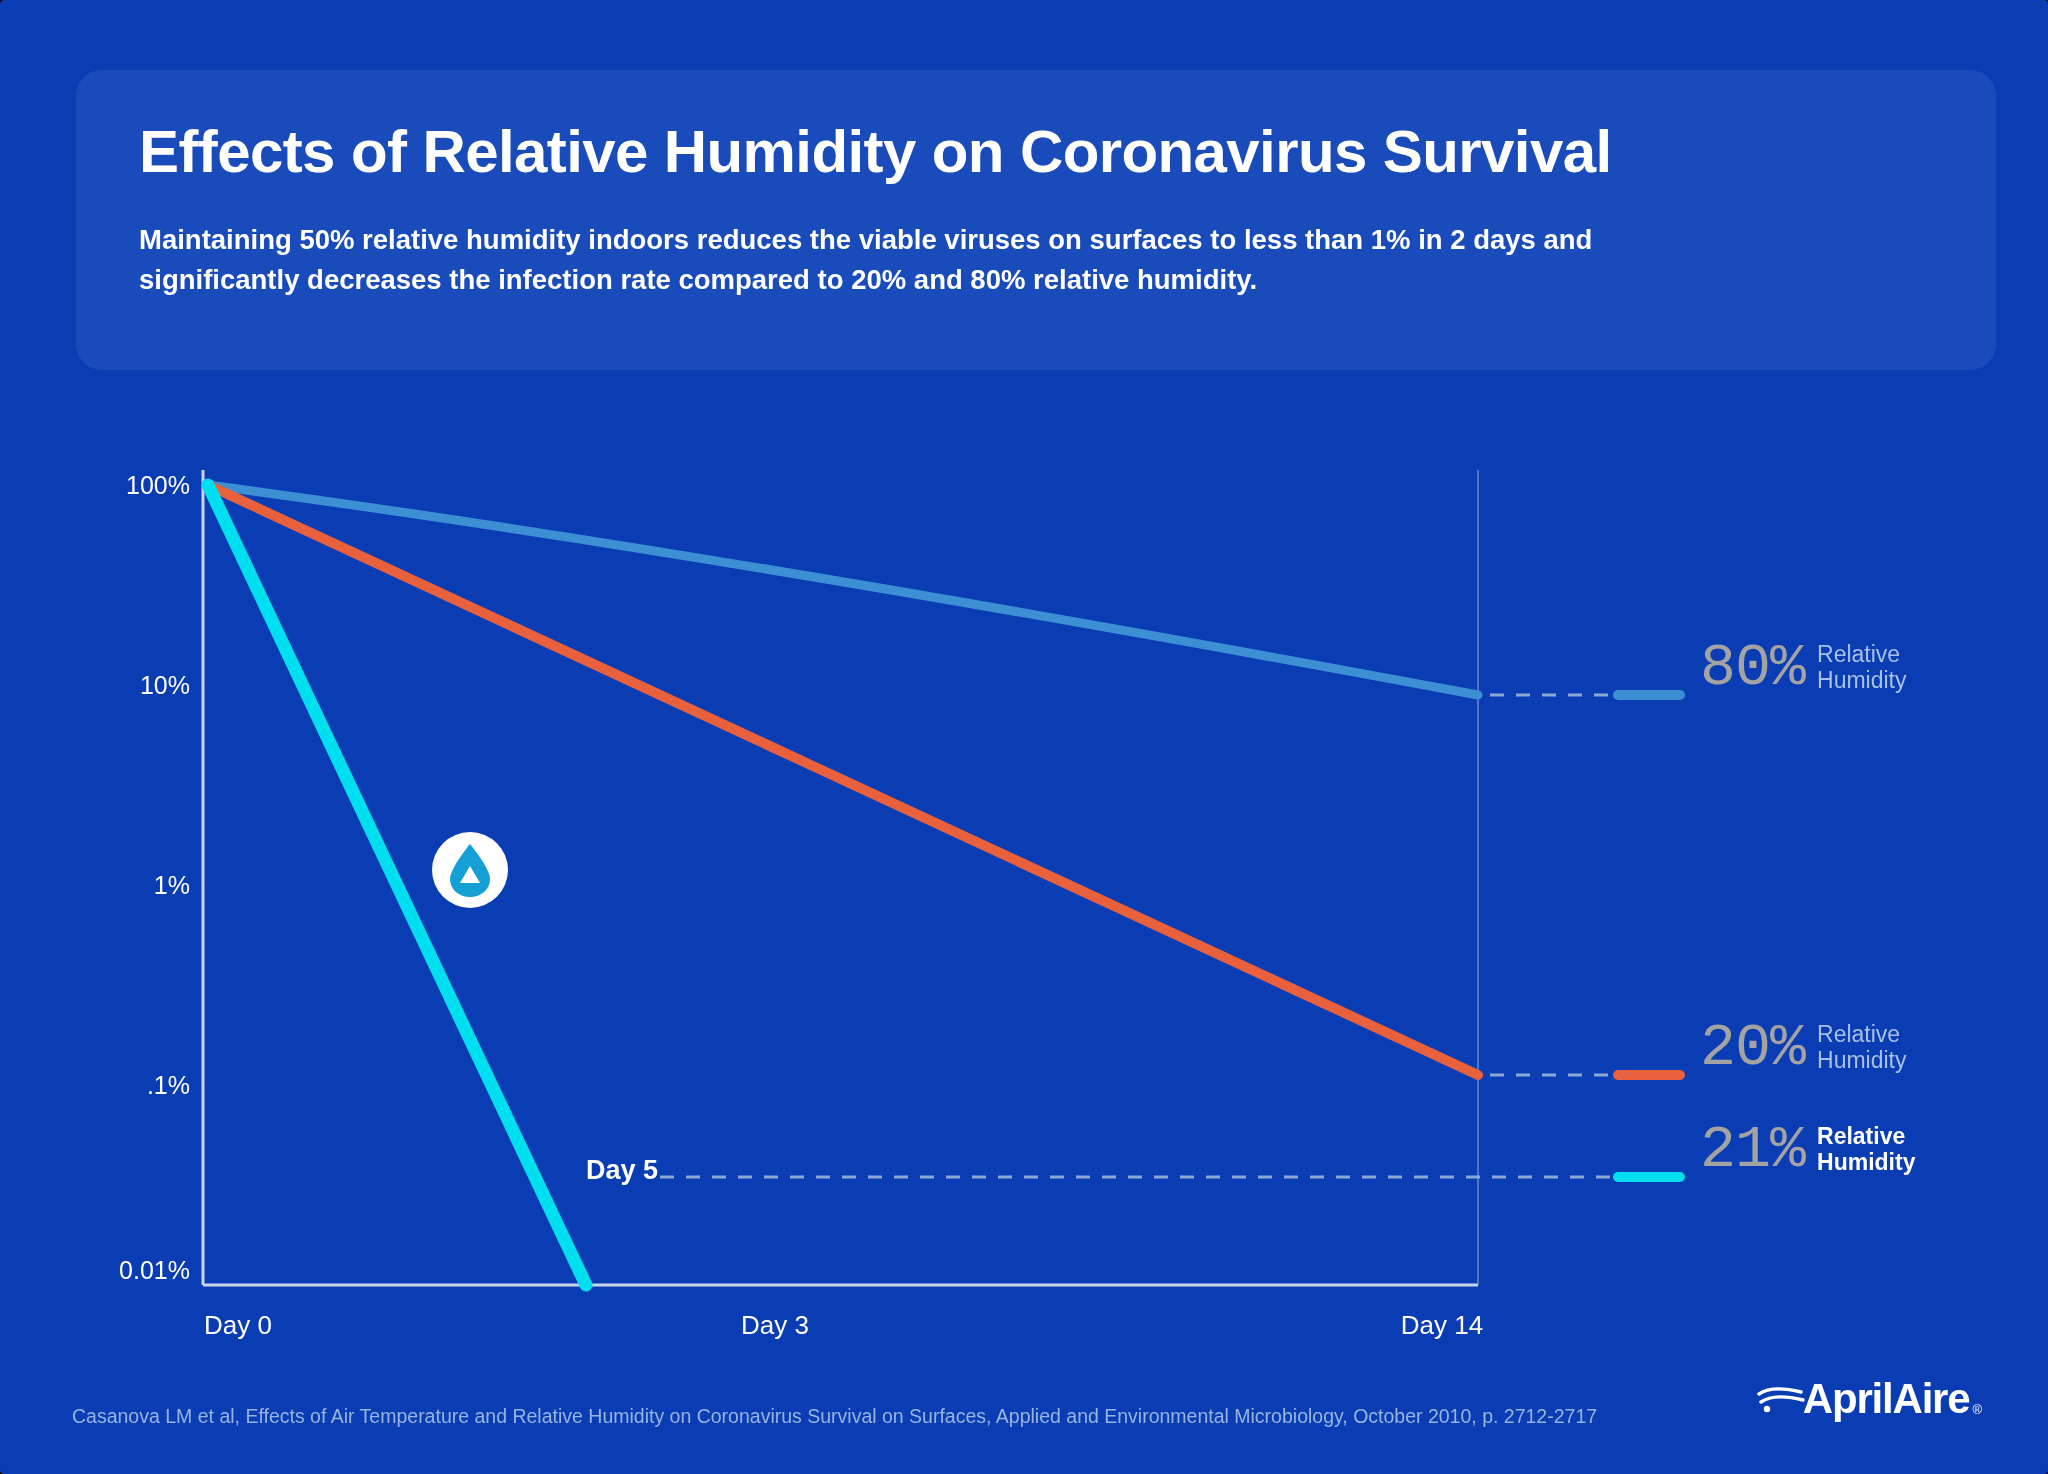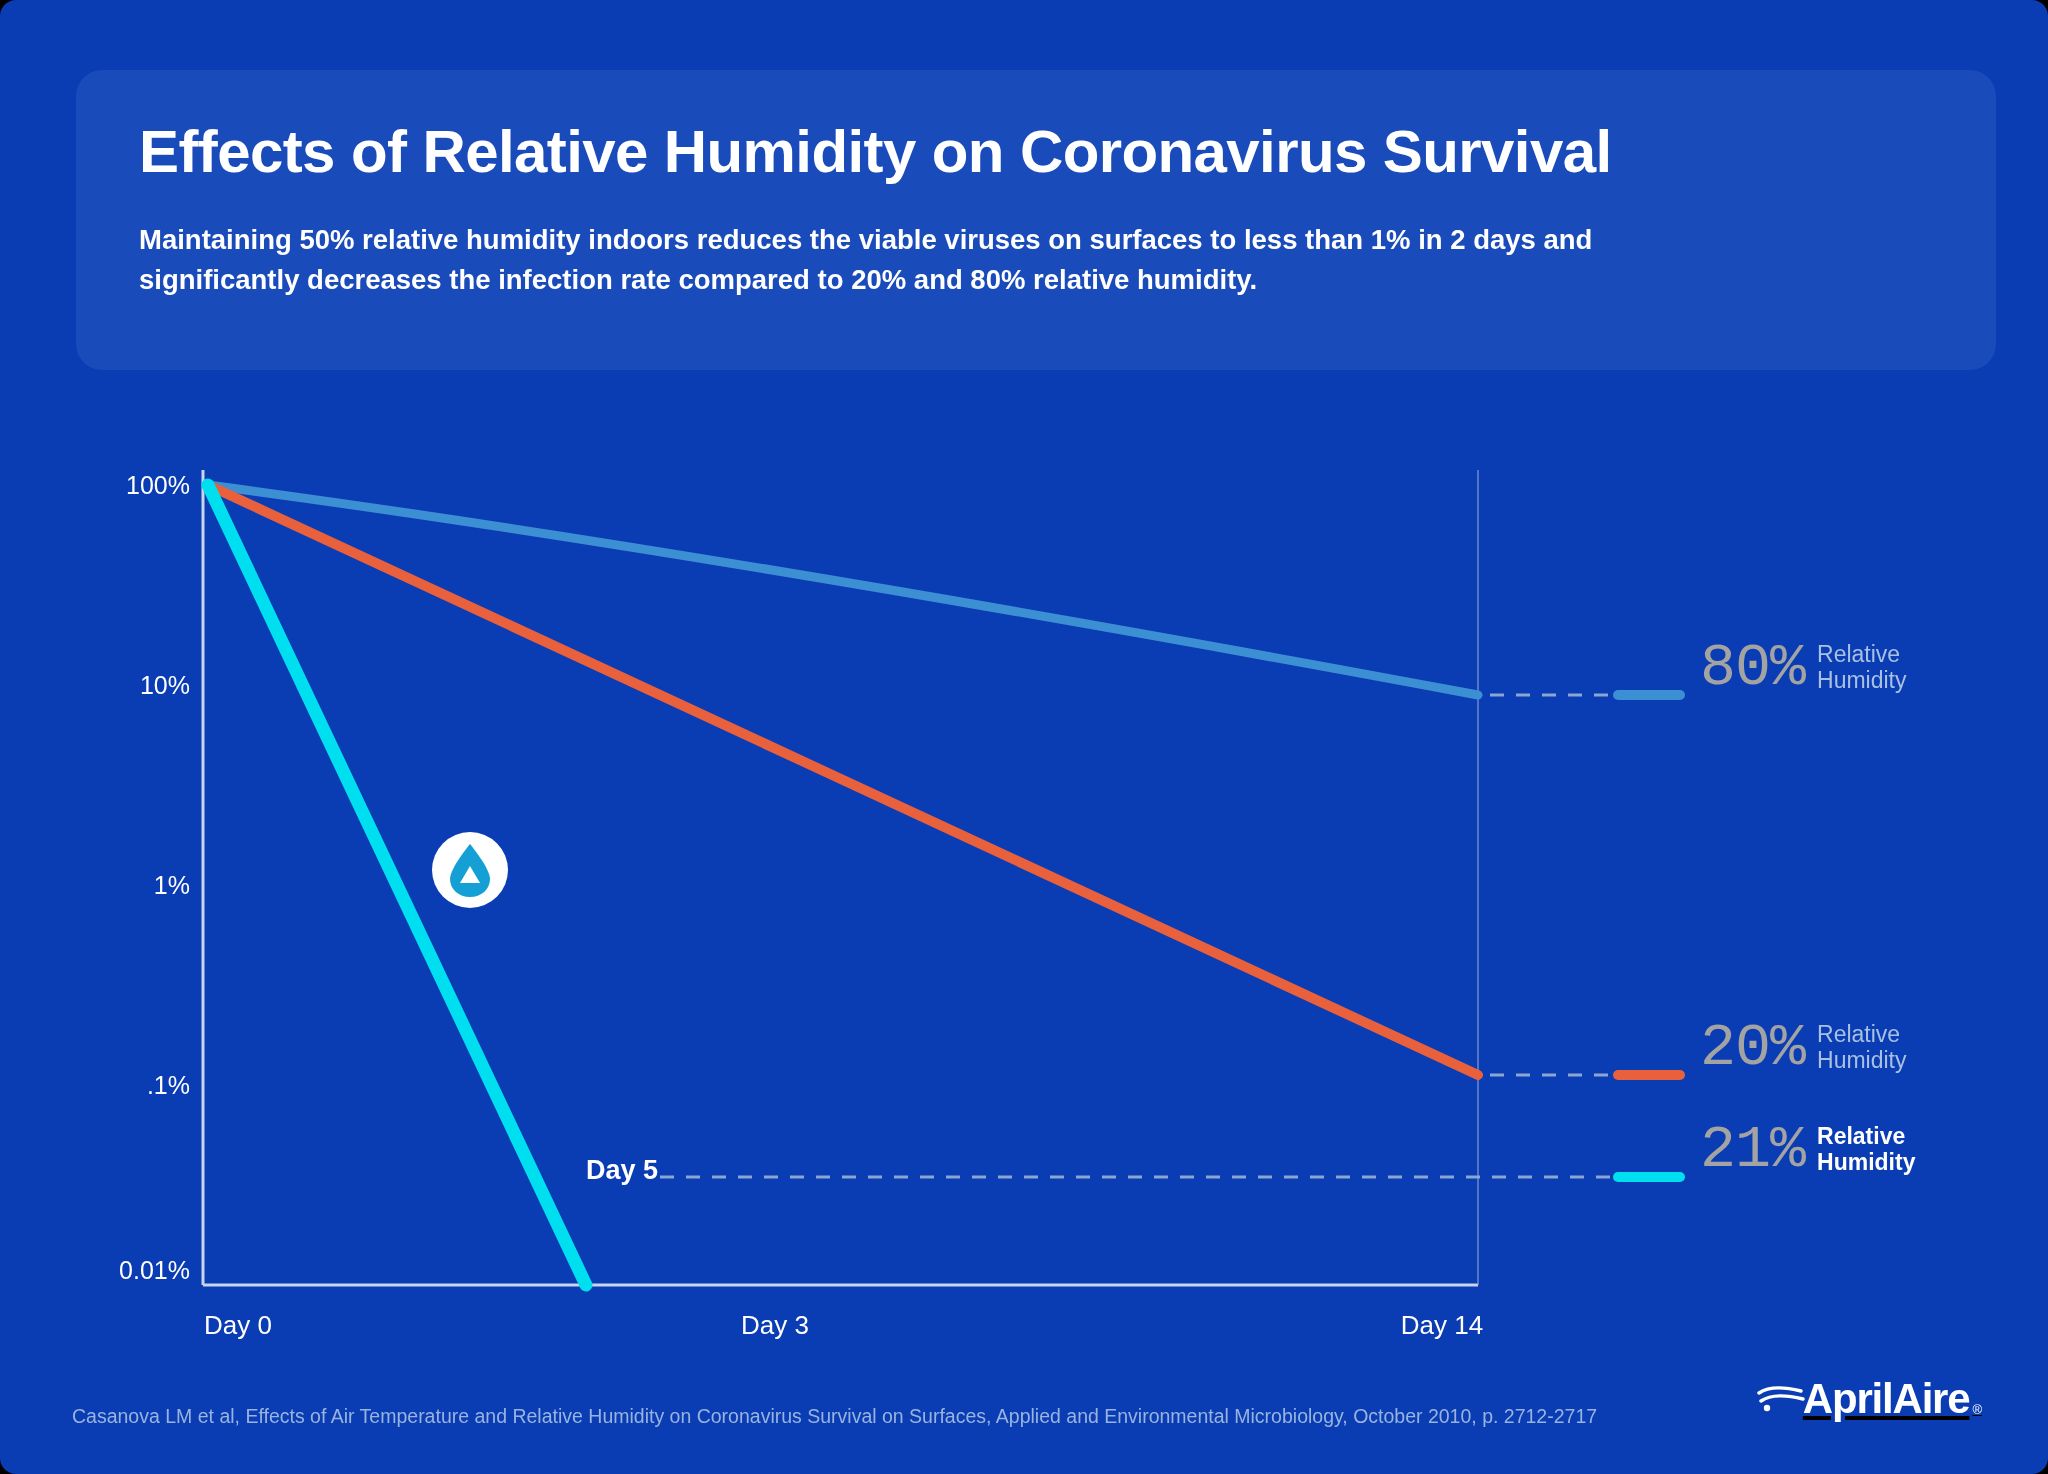--- a/index.html
+++ b/index.html
@@ -11,21 +11,21 @@
     background: #000000;
     font-family: "Liberation Sans", sans-serif;
     overflow: hidden;
   }
 
   #infographic {
     position: relative;
     width: 2048px;
     height: 1474px;
     background: #0a3cb4;
-    border-radius: 16px;
+    border-radius: 4px;
     overflow: hidden;
   }
 
   
   #header-card {
     position: absolute;
     left: 76px;
     top: 70px;
     width: 1920px;
     height: 300px;
@@ -178,21 +178,21 @@
     color: #98b4de;
     font-size: 19.5px;
     white-space: nowrap;
   }
 
   #logo {
     position: absolute;
     right: 66px;
     top: 1378px;
     display: flex;
-    text-decoration: underline;
+    align-items: center;
   }
 
   #logo-wordmark {
     color: #ffffff;
     font-size: 42px;
     font-weight: bold;
     letter-spacing: -1.2px;
     line-height: 1;
   }
 

